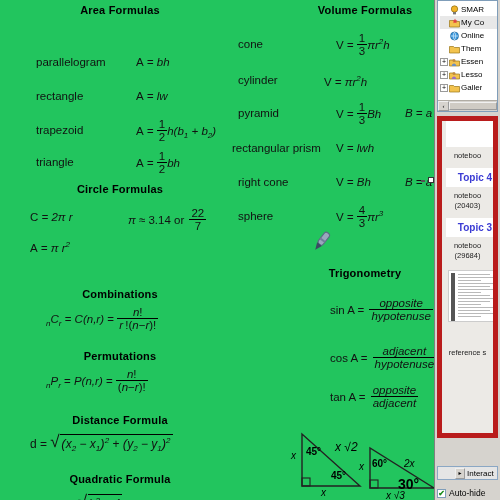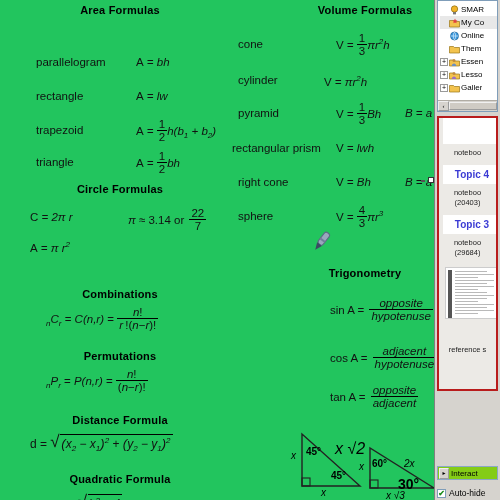--- a/index.html
+++ b/index.html
@@ -75,41 +75,41 @@
     background:#d6d3ce; border-top:1px solid #b0aca4; display:flex;
   }
   .hsbtn {
     width:11px; height:10px; background:#d6d3ce; border:1px outset #efefef;
     font-size:6px; line-height:8px; text-align:center;
   }
   .hsthumb { flex:1 1 auto; margin:1px 0; background:#cfcbc4; border:1px outset #f0f0f0; }
 
   .results {
     margin:4px 2px 0 2px; background:#eceae6;
-    border:2px solid #b91c1c; height:275px; overflow:hidden;
+    border:5px solid #b91c1c; height:322px; overflow:hidden;
     position:relative;
   }
   .card {
     background:#fff; margin:0 0 0 4px; width:58px;
     padding:4px 2px; text-align:center;
   }
   .card .ttl { color:#3b3bd4; font-weight:bold; font-size:10px; white-space:nowrap; }
   .meta { text-align:center; font-size:7.5px; color:#222; padding:4px 0 8px 0; line-height:1.25; }
   .thumbwrap { margin:2px 0 0 6px; width:54px; height:52px; background:#fff; border:1px solid #ccc; position:relative; overflow:hidden; }
   .thumbbar { position:absolute; left:2px; top:2px; width:4px; height:48px; background:#555; }
   .tlines { position:absolute; left:9px; top:3px; right:2px; }
   .tline { height:1px; background:#b9b9b9; margin-bottom:2px; }
   .tline.s { width:55%; }
   .tline.m { width:78%; }
   .tline.l { width:94%; }
 
   .interactbar {
     position:absolute; left:2px; right:2px; bottom:20px; height:14px;
-    background:#84cc16; border:1px solid #8ba7c4; display:flex; align-items:center;
-    font-size:8px; color:#000; gap:2px; padding-left:1px;
+    background:#e5e5e5; border:1px solid #8ba7c4; display:flex; align-items:center;
+    font-size:8px; color:#000; gap:2px; padding-left:17px;
   }
   .arrowbtn {
     width:10px; height:11px; background:#d6d3ce; border:1px outset #efefef;
     font-size:6px; line-height:9px; text-align:center;
   }
   .autohide {
     position:absolute; left:2px; bottom:2px; display:flex; align-items:center;
     gap:3px; font-size:8.5px; color:#000;
   }
   .chk {
@@ -268,21 +268,21 @@
       <span class="d">adjacent</span>
     </span>
   </div>
 
   <svg style="position:absolute;left:290px;top:428px;" width="80" height="72">
     <polygon points="12,6 12,58 70,58" fill="none" stroke="#222" stroke-width="1.4"></polygon>
     <rect x="12" y="50" width="8" height="8" fill="none" stroke="#222" stroke-width="1.1"></rect>
   </svg>
   <div style="position:absolute;left:291px;top:450px;font-size:10px;font-style:italic;">x</div>
   <div style="position:absolute;left:306px;top:446px;font-size:10px;font-weight:bold;">45°</div>
-  <div style="position:absolute;left:335px;top:440px;font-size:16px;font-style:italic;">x √2</div>
+  <div style="position:absolute;left:335px;top:440px;font-size:12px;font-style:italic;">x √2</div>
   <div style="position:absolute;left:331px;top:470px;font-size:10px;font-weight:bold;">45°</div>
   <div style="position:absolute;left:321px;top:487px;font-size:10px;font-style:italic;">x</div>
 
   <svg style="position:absolute;left:360px;top:440px;" width="80" height="60">
     <polygon points="10,8 10,48 74,48" fill="none" stroke="#222" stroke-width="1.4"></polygon>
     <rect x="10" y="40" width="8" height="8" fill="none" stroke="#222" stroke-width="1.1"></rect>
   </svg>
   <div style="position:absolute;left:359px;top:461px;font-size:10px;font-style:italic;">x</div>
   <div style="position:absolute;left:372px;top:458px;font-size:10px;font-weight:bold;">60°</div>
   <div style="position:absolute;left:404px;top:458px;font-size:10px;font-style:italic;">2x</div>

